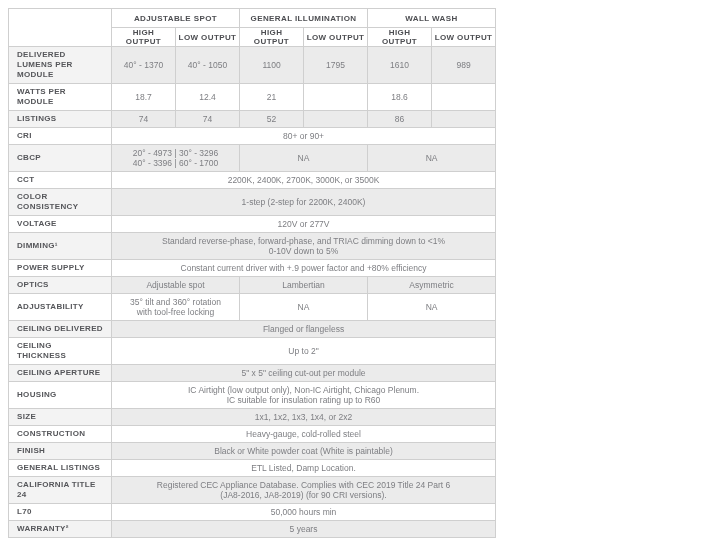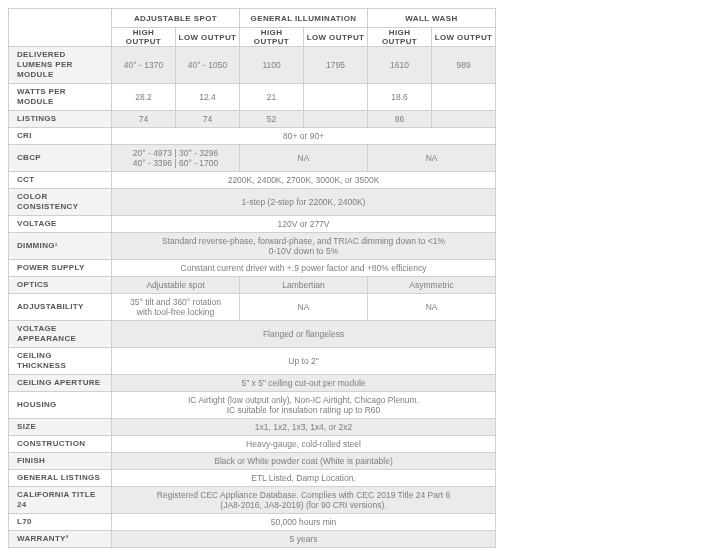--- a/index.html
+++ b/index.html
@@ -110,21 +110,21 @@
           <td class="label">DELIVERED LUMENS PER MODULE</td>
           <td class="val" colspan="1">40° - 1370</td>
           <td class="val" colspan="1">40° - 1050</td>
           <td class="val" colspan="1">1100</td>
           <td class="val" colspan="1">1795</td>
           <td class="val" colspan="1">1610</td>
           <td class="val" colspan="1">989</td>
         </tr>
         <tr>
           <td class="label">WATTS PER MODULE</td>
-          <td class="val" colspan="1">28.2</td>
+          <td class="val" colspan="1">18.7</td>
           <td class="val" colspan="1">12.4</td>
           <td class="val" colspan="1">21</td>
           <td class="val" colspan="1"></td>
           <td class="val" colspan="1">18.6</td>
           <td class="val" colspan="1"></td>
         </tr>
         <tr class="shade">
           <td class="label">LISTINGS</td>
           <td class="val" colspan="1">74</td>
           <td class="val" colspan="1">74</td>
@@ -172,21 +172,21 @@
           <td class="val" colspan="2">Asymmetric</td>
         </tr>
         <tr>
           <td class="label">ADJUSTABILITY</td>
           <td class="val" colspan="2">35° tilt and 360° rotation
 with tool-free locking</td>
           <td class="val" colspan="2">NA</td>
           <td class="val" colspan="2">NA</td>
         </tr>
         <tr class="shade">
-          <td class="label">VOLTAGE APPEARANCE</td>
+          <td class="label">CEILING DELIVERED</td>
           <td class="val" colspan="6">Flanged or flangeless</td>
         </tr>
         <tr>
           <td class="label">CEILING THICKNESS</td>
           <td class="val" colspan="6">Up to 2"</td>
         </tr>
         <tr class="shade">
           <td class="label">CEILING APERTURE</td>
           <td class="val" colspan="6">5" x 5" ceiling cut-out per module</td>
         </tr>

